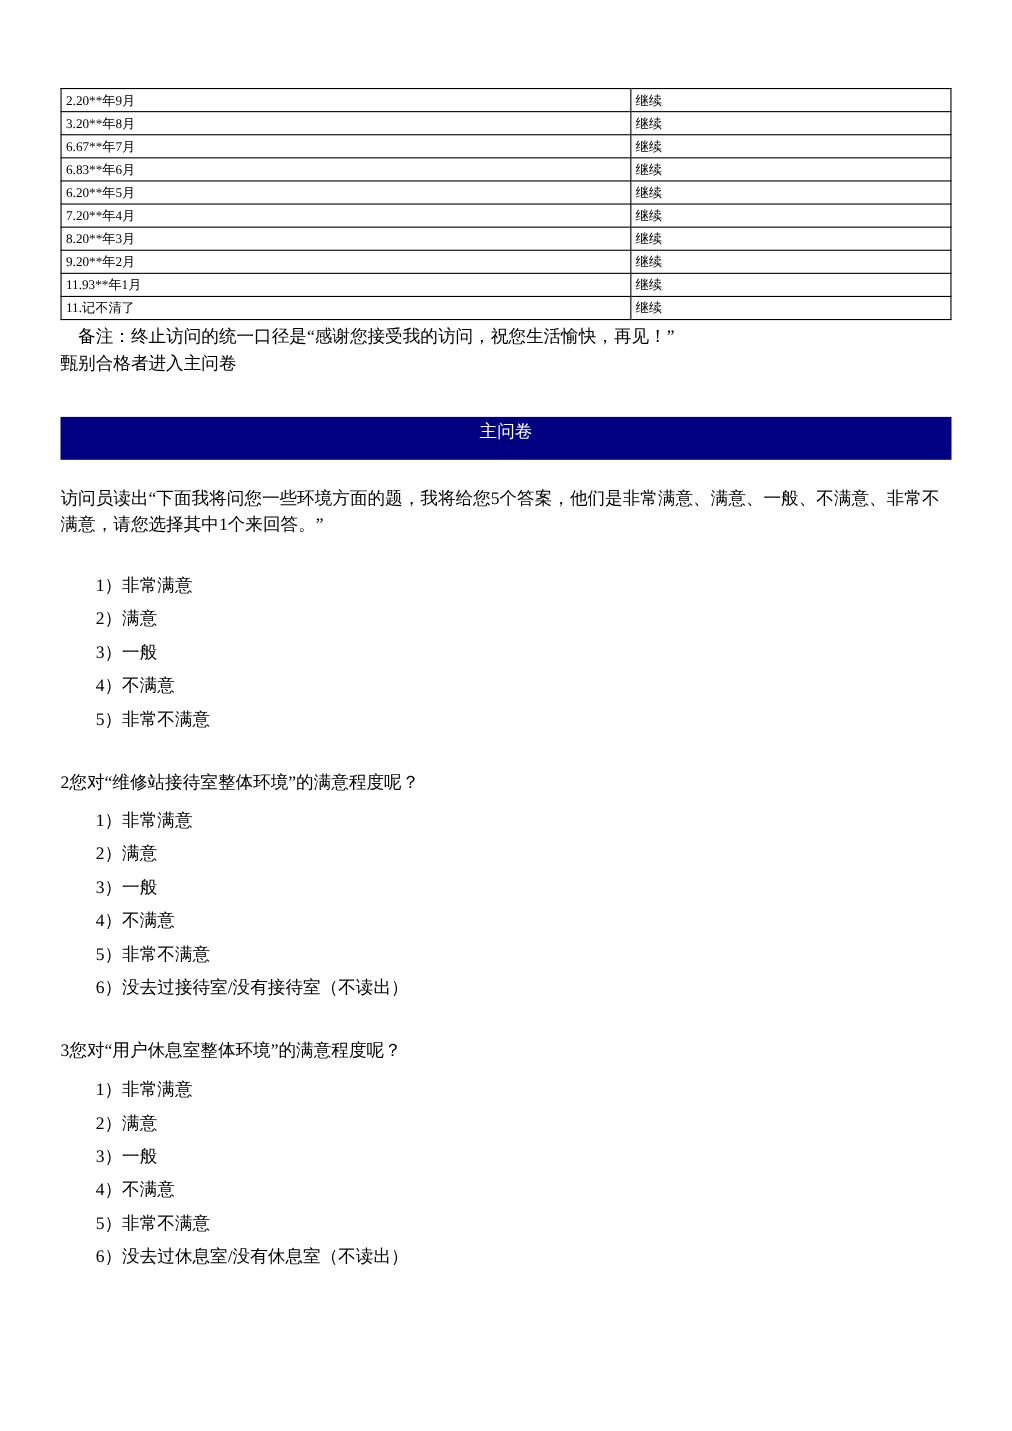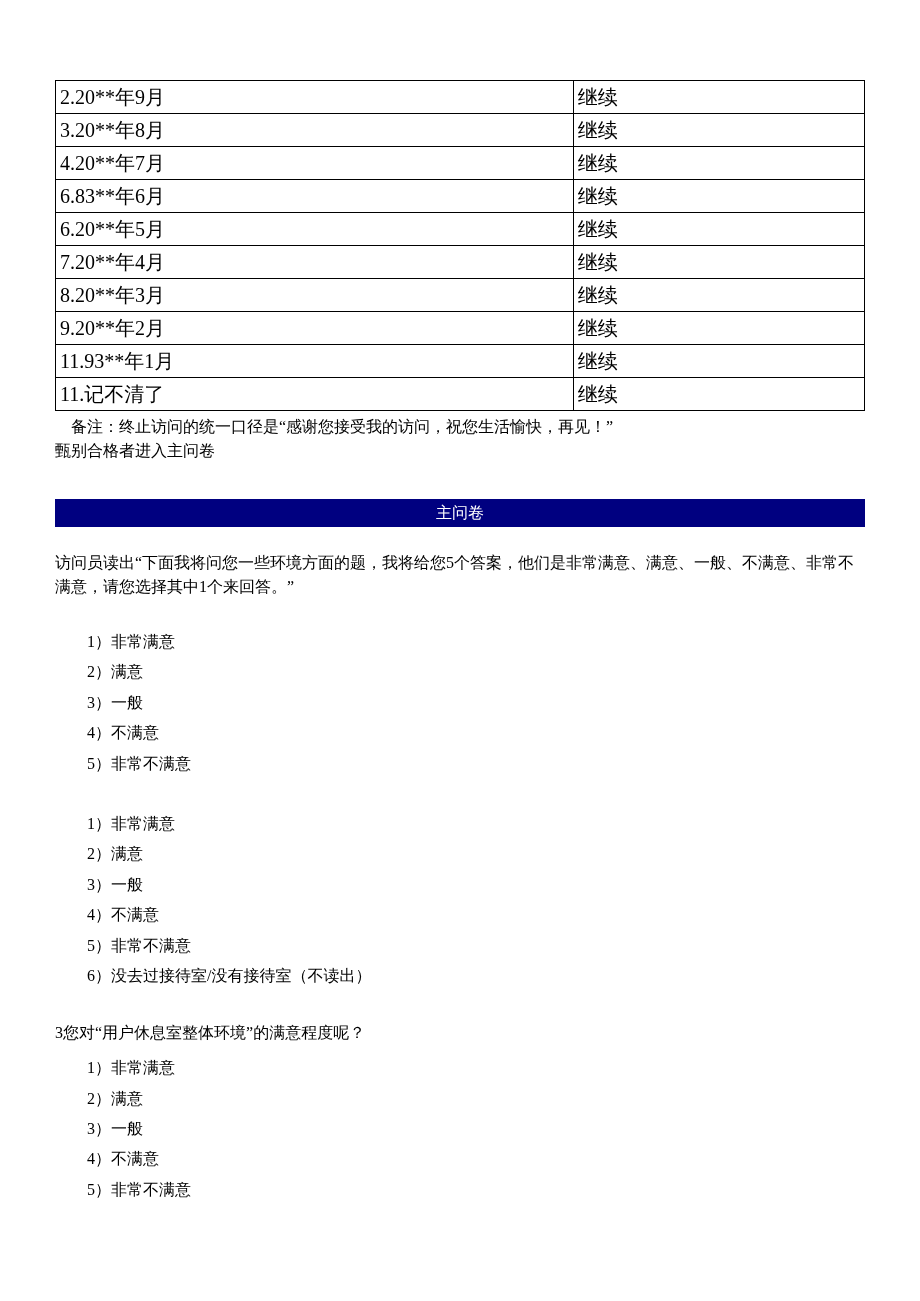--- a/index.html
+++ b/index.html
@@ -13,36 +13,36 @@
       line-height: 1.5;
     }
     table {
       border-collapse: collapse;
       width: 100%;
       margin-bottom: 4px;
     }
     table td {
       border: 1px solid #000;
       padding: 1px 4px;
-      font-size: 20px;
+      font-size: 12px;
       vertical-align: top;
     }
     table td.col1 { width: 64%; }
     table td.col2 { width: 36%; }
     .note {
       padding-left: 16px;
     }
     .eligible {
       margin-bottom: 36px;
     }
     .section-banner {
       background: #000080;
       color: #fff;
       text-align: center;
-      height: 28px;
+      height: 39px;
       line-height: 28px;
       font-size: 16px;
       margin-bottom: 24px;
     }
     .instruction {
       margin-bottom: 28px;
     }
     .question {
       margin-bottom: 30px;
     }
@@ -63,21 +63,21 @@
   <tbody id="table-body">
       <tr>
         <td class="col1">2.20**年9月</td>
         <td class="col2">继续</td>
       </tr>
       <tr>
         <td class="col1">3.20**年8月</td>
         <td class="col2">继续</td>
       </tr>
       <tr>
-        <td class="col1">4.20**年7月</td>
+        <td class="col1">6.67**年7月</td>
         <td class="col2">继续</td>
       </tr>
       <tr>
         <td class="col1">6.83**年6月</td>
         <td class="col2">继续</td>
       </tr>
       <tr>
         <td class="col1">6.20**年5月</td>
         <td class="col2">继续</td>
       </tr>
@@ -116,32 +116,34 @@
     <div class="question">
       <div class="options">
         <div>1）非常满意</div>
         <div>2）满意</div>
         <div>3）一般</div>
         <div>4）不满意</div>
         <div>5）非常不满意</div>
       </div>
     </div>
     <div class="question">
+      <div class="q-text">2您对“维修站接待室整体环境”的满意程度呢？</div>
       <div class="options">
         <div>1）非常满意</div>
         <div>2）满意</div>
         <div>3）一般</div>
         <div>4）不满意</div>
         <div>5）非常不满意</div>
         <div>6）没去过接待室/没有接待室（不读出）</div>
       </div>
     </div>
     <div class="question">
       <div class="q-text">3您对“用户休息室整体环境”的满意程度呢？</div>
       <div class="options">
         <div>1）非常满意</div>
         <div>2）满意</div>
         <div>3）一般</div>
         <div>4）不满意</div>
         <div>5）非常不满意</div>
+        <div>6）没去过休息室/没有休息室（不读出）</div>
       </div>
     </div>
   </div>
 
 </body></html>

